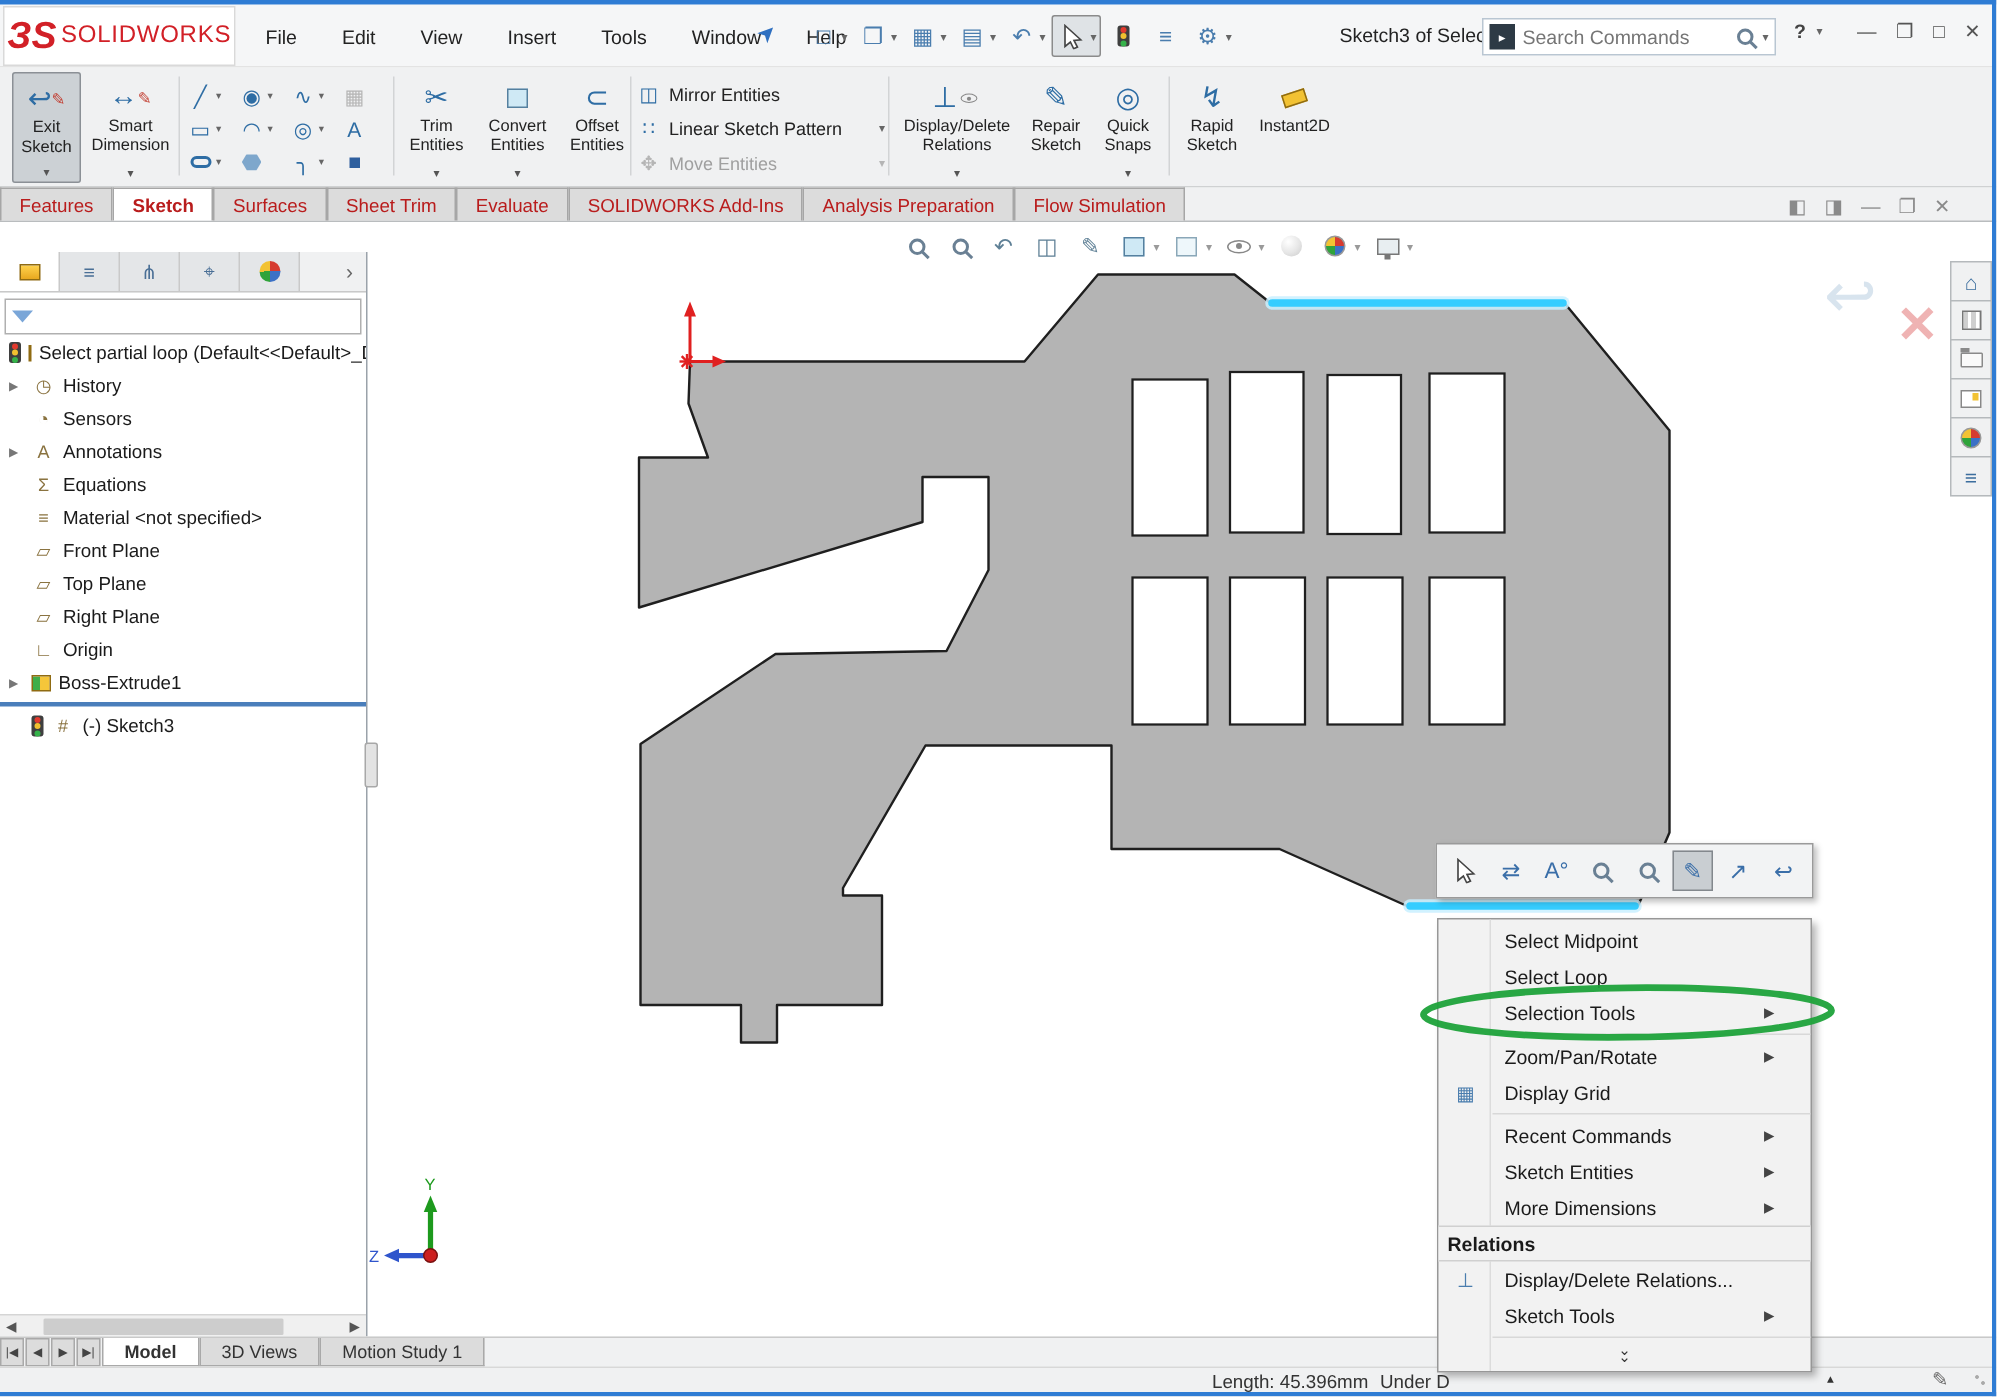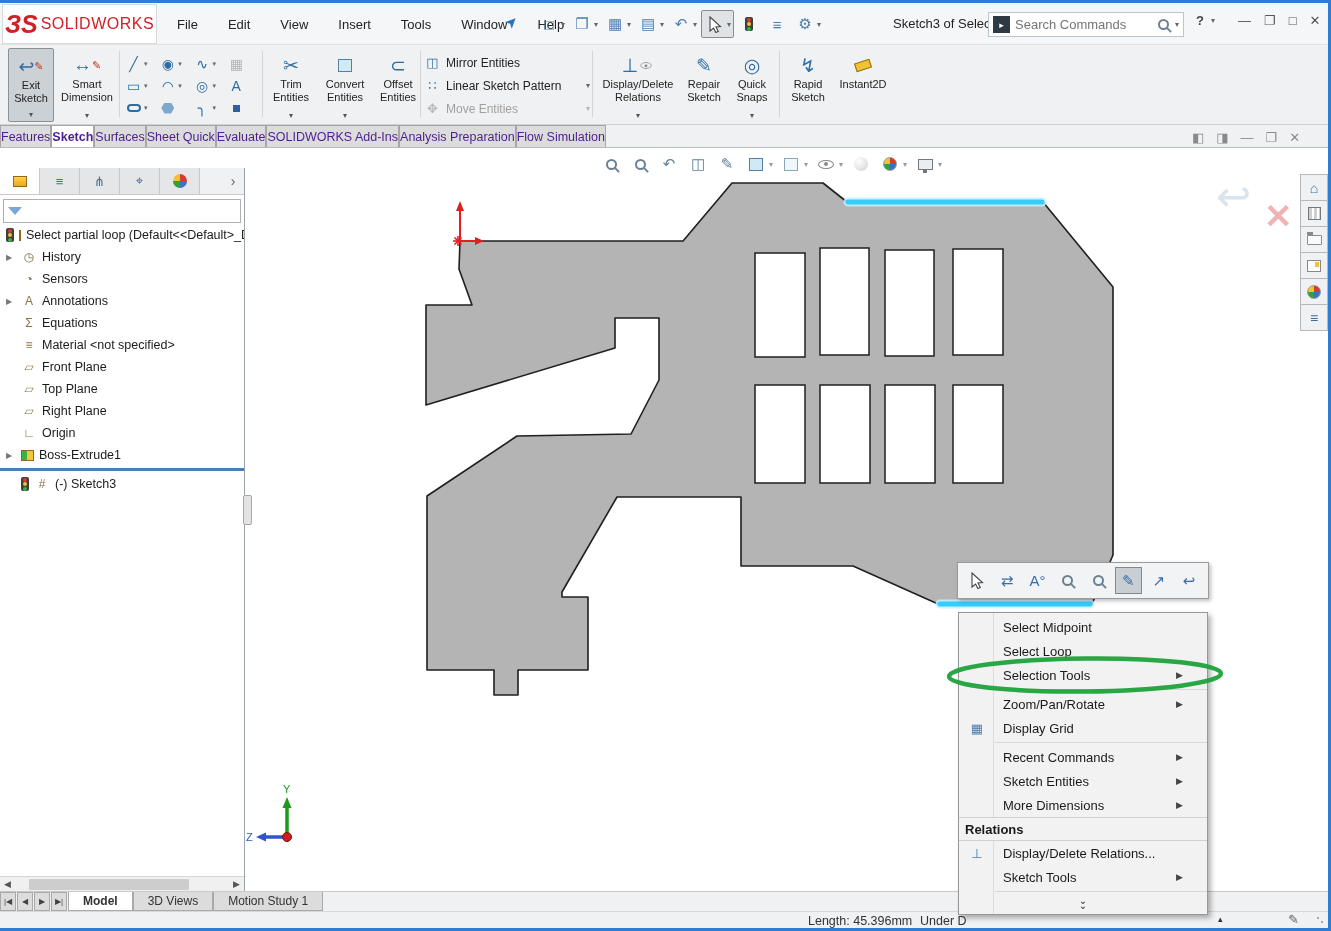--- a/index.html
+++ b/index.html
@@ -51,21 +51,21 @@
 .tg-row{display:flex;align-items:center;height:23px;gap:5px;font-size:12px;color:#222}
 .tg-ic{width:17px;text-align:center;font-size:13px;color:#2e6da4}
 .tg-dd{margin-left:auto;font-size:8px;color:#666}
 .gray-txt{color:#a0a0a0}
 .slot{width:14px;height:8px;border:2px solid #2e6da4;border-radius:5px;display:inline-block}
 .hexa{width:13px;height:11px;background:#7ea7cc;clip-path:polygon(25% 0,75% 0,100% 50%,75% 100%,25% 100%,0 50%);display:inline-block}
 .pt{width:7px;height:7px;background:#2e5f9e;display:inline-block}
 .ruler{width:16px;height:9px;background:#f2c233;border:1px solid #8f6b12;transform:rotate(-18deg);display:inline-block}
 
 .tabrow{left:0;top:125px;width:1331px;height:23px;background:#f0f1f2;border-bottom:1px solid #b9bcbe;z-index:30;display:flex;align-items:flex-end}
-.ctab{height:22px;padding:0 0;display:flex;align-items:center;font-size:12.5px;background:#dcdcdc;border:1px solid #a6a6a6;border-bottom:none;color:#4c1d95;white-space:nowrap}
+.ctab{height:22px;padding:0 12px;display:flex;align-items:center;font-size:12.5px;background:#dcdcdc;border:1px solid #a6a6a6;border-bottom:none;color:#b91c1c;white-space:nowrap}
 .ctab.active{background:#fff;font-weight:bold}
 .doc-ctrls{left:1192px;top:130px;display:flex;gap:12px;color:#8a8a8a;font-size:13px;z-index:31;align-items:center}
 
 .canvas{left:0;top:148px;width:1331px;height:743px;background:#fff;z-index:1}
 #shape-svg{position:absolute;left:0;top:0;z-index:2}
 .headsup{left:600px;top:151px;height:26px;display:flex;align-items:center;gap:7px;z-index:4}
 .hu{display:flex;align-items:center;gap:2px}
 .hu-ic{width:22px;height:22px;display:flex;align-items:center;justify-content:center;font-size:15px;color:#5f8096}
 .hu-dd{font-size:8px;color:#9a9a9a}
 .cube{width:14px;height:13px;background:#cfe9f5;border:1px solid #55809f;display:inline-block}
@@ -465,21 +465,21 @@
           <span class="ruler"></span>
         </span>
       <span class="bb-label">Instant2D</span>
     </div>
   </div>
 
   <div class="abs tabrow" id="tabrow">
       <div class="ctab">Features</div>
       <div class="ctab active">Sketch</div>
       <div class="ctab">Surfaces</div>
-      <div class="ctab">Sheet Quick</div>
+      <div class="ctab">Sheet Trim</div>
       <div class="ctab">Evaluate</div>
       <div class="ctab">SOLIDWORKS Add-Ins</div>
       <div class="ctab">Analysis Preparation</div>
       <div class="ctab">Flow Simulation</div>
     </div>
   <div class="abs doc-ctrls">
     <span>◧</span>
     <span>◨</span>
     <span>—</span>
     <span>❐</span>

